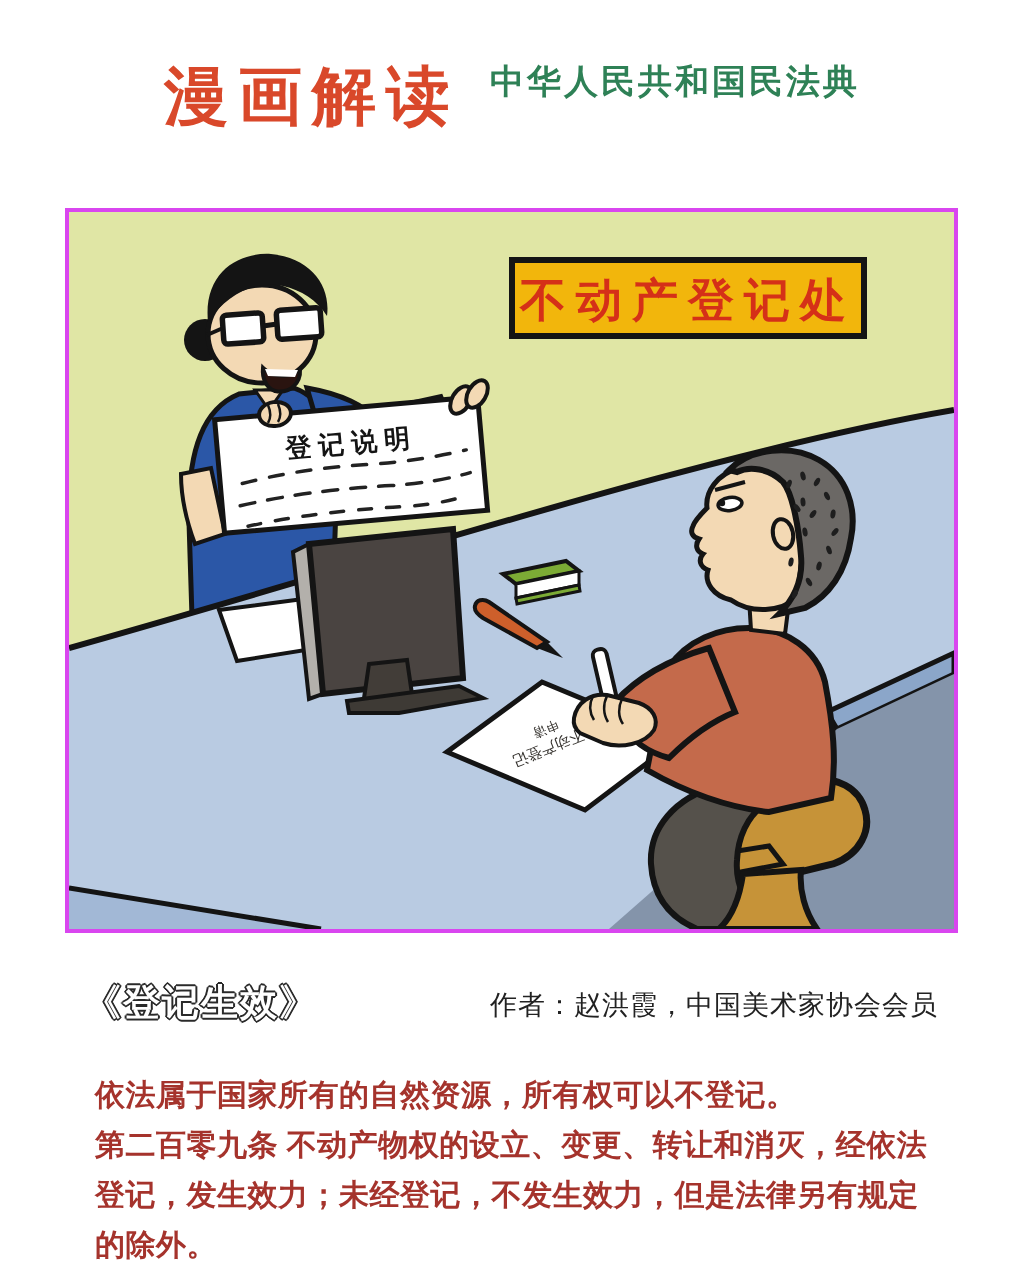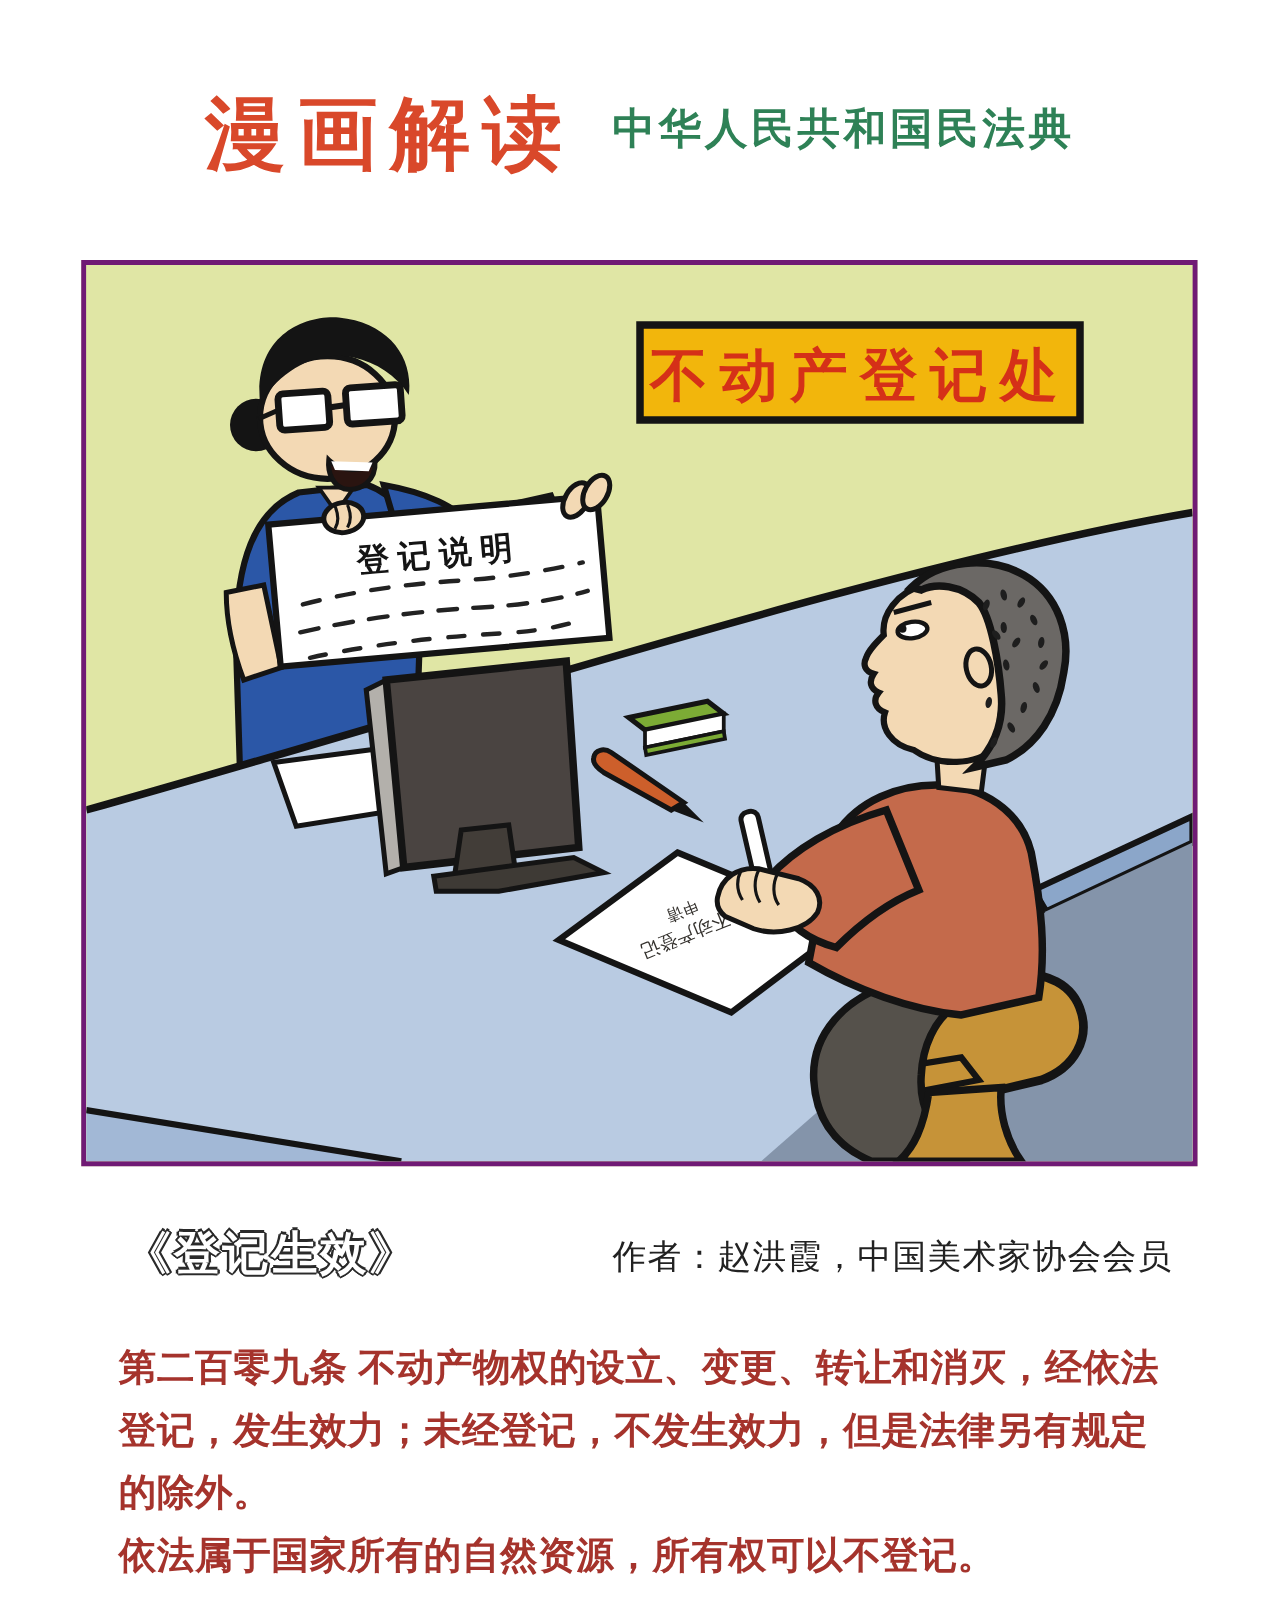--- a/index.html
+++ b/index.html
@@ -1,25 +1,25 @@
 <!DOCTYPE html>
 <html><head>
 <meta charset="utf-8">
 <style>
   html,body{margin:0;padding:0;background:#ffffff;}
   .page{position:relative;width:1024px;height:1287px;background:#ffffff;overflow:hidden;
         font-family:"Liberation Sans","DejaVu Sans",sans-serif;}
-  .header{position:absolute;top:75px;left:0;width:100%;display:flex;
-          justify-content:center;align-items:center;gap:30px;}
+  .header{position:absolute;top:64px;left:0;width:100%;display:flex;
+          justify-content:center;align-items:flex-start;gap:30px;}
   .main-title{font-size:64px;font-weight:800;color:#d9482a;letter-spacing:10px;line-height:1;white-space:nowrap;}
   .sub-title{font-size:34px;font-weight:700;color:#2e8156;letter-spacing:3px;line-height:1;
              padding-bottom:9px;white-space:nowrap;}
-  .panel{position:absolute;left:65px;top:208px;width:885px;height:717px;border:4px solid #701a75;background:#e0e6a5;}
+  .panel{position:absolute;left:65px;top:208px;width:885px;height:717px;border:4px solid #d946ef;background:#e0e6a5;}
   .panel svg{display:block;width:885px;height:717px;}
-  .caption-row{position:absolute;top:978px;left:100px;right:86px;display:flex;
+  .caption-row{position:absolute;top:978px;left:84px;right:86px;display:flex;
                justify-content:space-between;align-items:flex-end;}
   .caption-title{font-size:37px;font-weight:600;letter-spacing:2px;color:#ffffff;white-space:nowrap;
     text-shadow:-2px 0 #2a2a2a,2px 0 #2a2a2a,0 -2px #2a2a2a,0 2px #2a2a2a,
                 -1px -1px #2a2a2a,1px -1px #2a2a2a,-1px 1px #2a2a2a,1px 1px #2a2a2a;}
   .caption-author{font-size:27px;color:#222222;letter-spacing:1px;padding-bottom:5px;white-space:nowrap;}
   .article{position:absolute;top:1070px;left:95px;width:845px;color:#a5332c;
            font-size:30px;line-height:50px;font-weight:600;letter-spacing:0.5px;}
   .article p{margin:0;}
   svg text{font-family:"Liberation Sans","DejaVu Sans",sans-serif;}
 </style>
@@ -150,17 +150,17 @@
       </g>
     </svg>
   </div>
 
   <div class="caption-row">
     <div class="caption-title">《登记生效》</div>
     <div class="caption-author">作者：赵洪霞，中国美术家协会会员</div>
   </div>
 
   <div class="article">
+    <p>依法属于国家所有的自然资源，所有权可以不登记。</p>
     <p>第二百零九条 不动产物权的设立、变更、转让和消灭，经依法登记，发生效力；未经登记，不发生效力，但是法律另有规定的除外。</p>
-    <p>依法属于国家所有的自然资源，所有权可以不登记。</p>
   </div>
 
 </div>
 
 </body></html>

